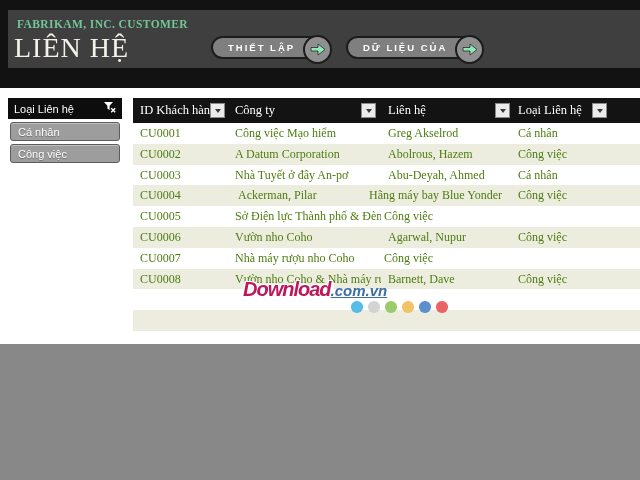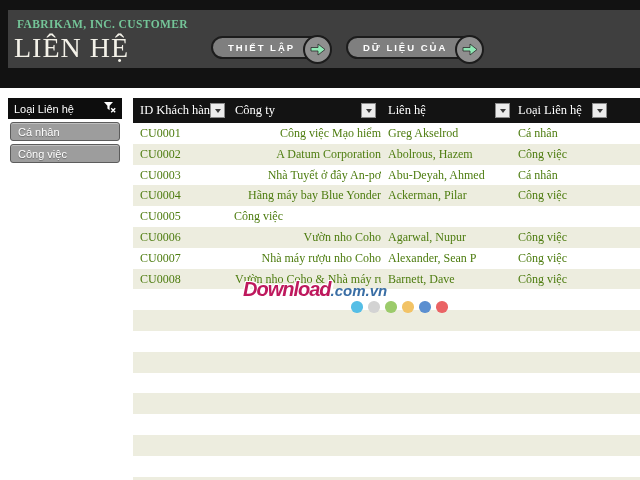--- a/index.html
+++ b/index.html
@@ -1,17 +1,17 @@
 <!DOCTYPE html>
 <html><head>
 <meta charset="utf-8">
 <style>
   html,body{margin:0;padding:0;background:#888;}
   .stage{
-    position:relative;width:640px;height:480px;background:#ffffff;
+    position:relative;width:640px;height:344px;background:#ffffff;
     overflow:hidden;font-family:"Liberation Sans",sans-serif;
     -webkit-font-smoothing:antialiased;
   }
   
   .app-header{position:absolute;left:0;top:0;width:640px;height:88px;background:#121212;}
   .header-panel{position:absolute;left:8px;top:10px;right:0;height:58px;background:#3f3f3f;}
   .company-label{
     position:absolute;left:9px;top:8px;
     font-family:"Liberation Serif",serif;font-weight:bold;font-size:11.5px;
     color:#74c598;letter-spacing:.4px;
@@ -49,21 +49,21 @@
     padding:0 7px;cursor:pointer;text-shadow:0 1px 1px rgba(0,0,0,.35);
   }
   
   .tablewrap{position:absolute;left:133px;top:98px;right:0;bottom:0;}
   .thead{
     height:25px;background:#131313;display:flex;align-items:center;
     color:#fff;font-family:"Liberation Serif",serif;font-size:12.5px;
   }
   .th{display:flex;align-items:center;justify-content:space-between;height:100%;box-sizing:border-box;}
   .th .th-label{white-space:nowrap;overflow:hidden;}
-  .c0{width:98px;padding-left:7px;} .c1{width:150px;padding-left:4px;text-align:right;}
+  .c0{width:98px;padding-left:7px;} .c1{width:150px;padding-left:4px;}
   .c2{width:134px;padding-left:7px;} .c3{flex:1;padding-left:3px;}
   .dd{
     width:13px;height:13px;background:#ececec;border:1px solid #8a8a8a;
     display:flex;align-items:center;justify-content:center;flex:none;cursor:pointer;
   }
   .dd i{display:block;width:0;height:0;border:3.5px solid transparent;border-top:4.5px solid #3a3a3a;margin-top:4px;}
   .th.c0 .dd{margin-right:6px;} .th.c1 .dd{margin-right:5px;}
   .th.c2 .dd{margin-right:5px;} .th.c3 .dd{margin-right:33px;}
   .tbody{position:absolute;left:0;right:0;top:25px;bottom:0;overflow:hidden;}
   .tr{display:flex;height:20.8px;background:#ffffff;}
@@ -75,21 +75,21 @@
   
   .watermark{position:absolute;left:0;top:0;width:640px;height:480px;pointer-events:none;}
   .wm-text{
     position:absolute;left:243px;top:278px;font-style:italic;font-weight:bold;
     white-space:nowrap;
   }
   .wm-main{
     font-size:20px;color:#be185d;letter-spacing:-1px;
     text-shadow:-1px -1px 0 #fff,1px -1px 0 #fff,-1px 1px 0 #fff,2px 2px 0 #ffffff;
   }
-  .wm-suffix{font-size:15px;color:#3a6ea5;}
+  .wm-suffix{font-size:15px;color:#3a6ea5;text-decoration:underline;}
   .wm-dots{position:absolute;left:351px;top:301px;display:flex;gap:5.5px;}
   .wm-dot{width:11.5px;height:11.5px;border-radius:50%;}
 </style>
 </head>
 <body>
 
 <div class="stage">
 
   <div class="app-header">
     <div class="header-panel">
@@ -171,38 +171,38 @@
           <div class="td c3">Công việc</div>
         </div>
         <div class="tr">
           <div class="td c0">CU0003</div>
           <div class="td c1">Nhà Tuyết ở đây An-pơ</div>
           <div class="td c2">Abu-Deyah, Ahmed</div>
           <div class="td c3">Cá nhân</div>
         </div>
         <div class="tr">
           <div class="td c0">CU0004</div>
+          <div class="td c2">Ackerman, Pilar</div>
           <div class="td c1">Hãng máy bay Blue Yonder</div>
-          <div class="td c2">Ackerman, Pilar</div>
           <div class="td c3">Công việc</div>
         </div>
         <div class="tr">
           <div class="td c0">CU0005</div>
+          <div class="td c1">Sở Điện lực Thành phố &amp; Đèn</div>
           <div class="td c3">Công việc</div>
         </div>
         <div class="tr">
           <div class="td c0">CU0006</div>
           <div class="td c1">Vườn nho Coho</div>
           <div class="td c2">Agarwal, Nupur</div>
           <div class="td c3">Công việc</div>
         </div>
         <div class="tr">
           <div class="td c0">CU0007</div>
           <div class="td c1">Nhà máy rượu nho Coho</div>
-          <div class="td c2">Alexander, Sean P</div>
           <div class="td c3">Công việc</div>
         </div>
         <div class="tr">
           <div class="td c0">CU0008</div>
           <div class="td c1">Vườn nho Coho &amp; Nhà máy rượu nh</div>
           <div class="td c2">Barnett, Dave</div>
           <div class="td c3">Công việc</div>
         </div>
         <div class="tr"></div>
         <div class="tr"></div>

